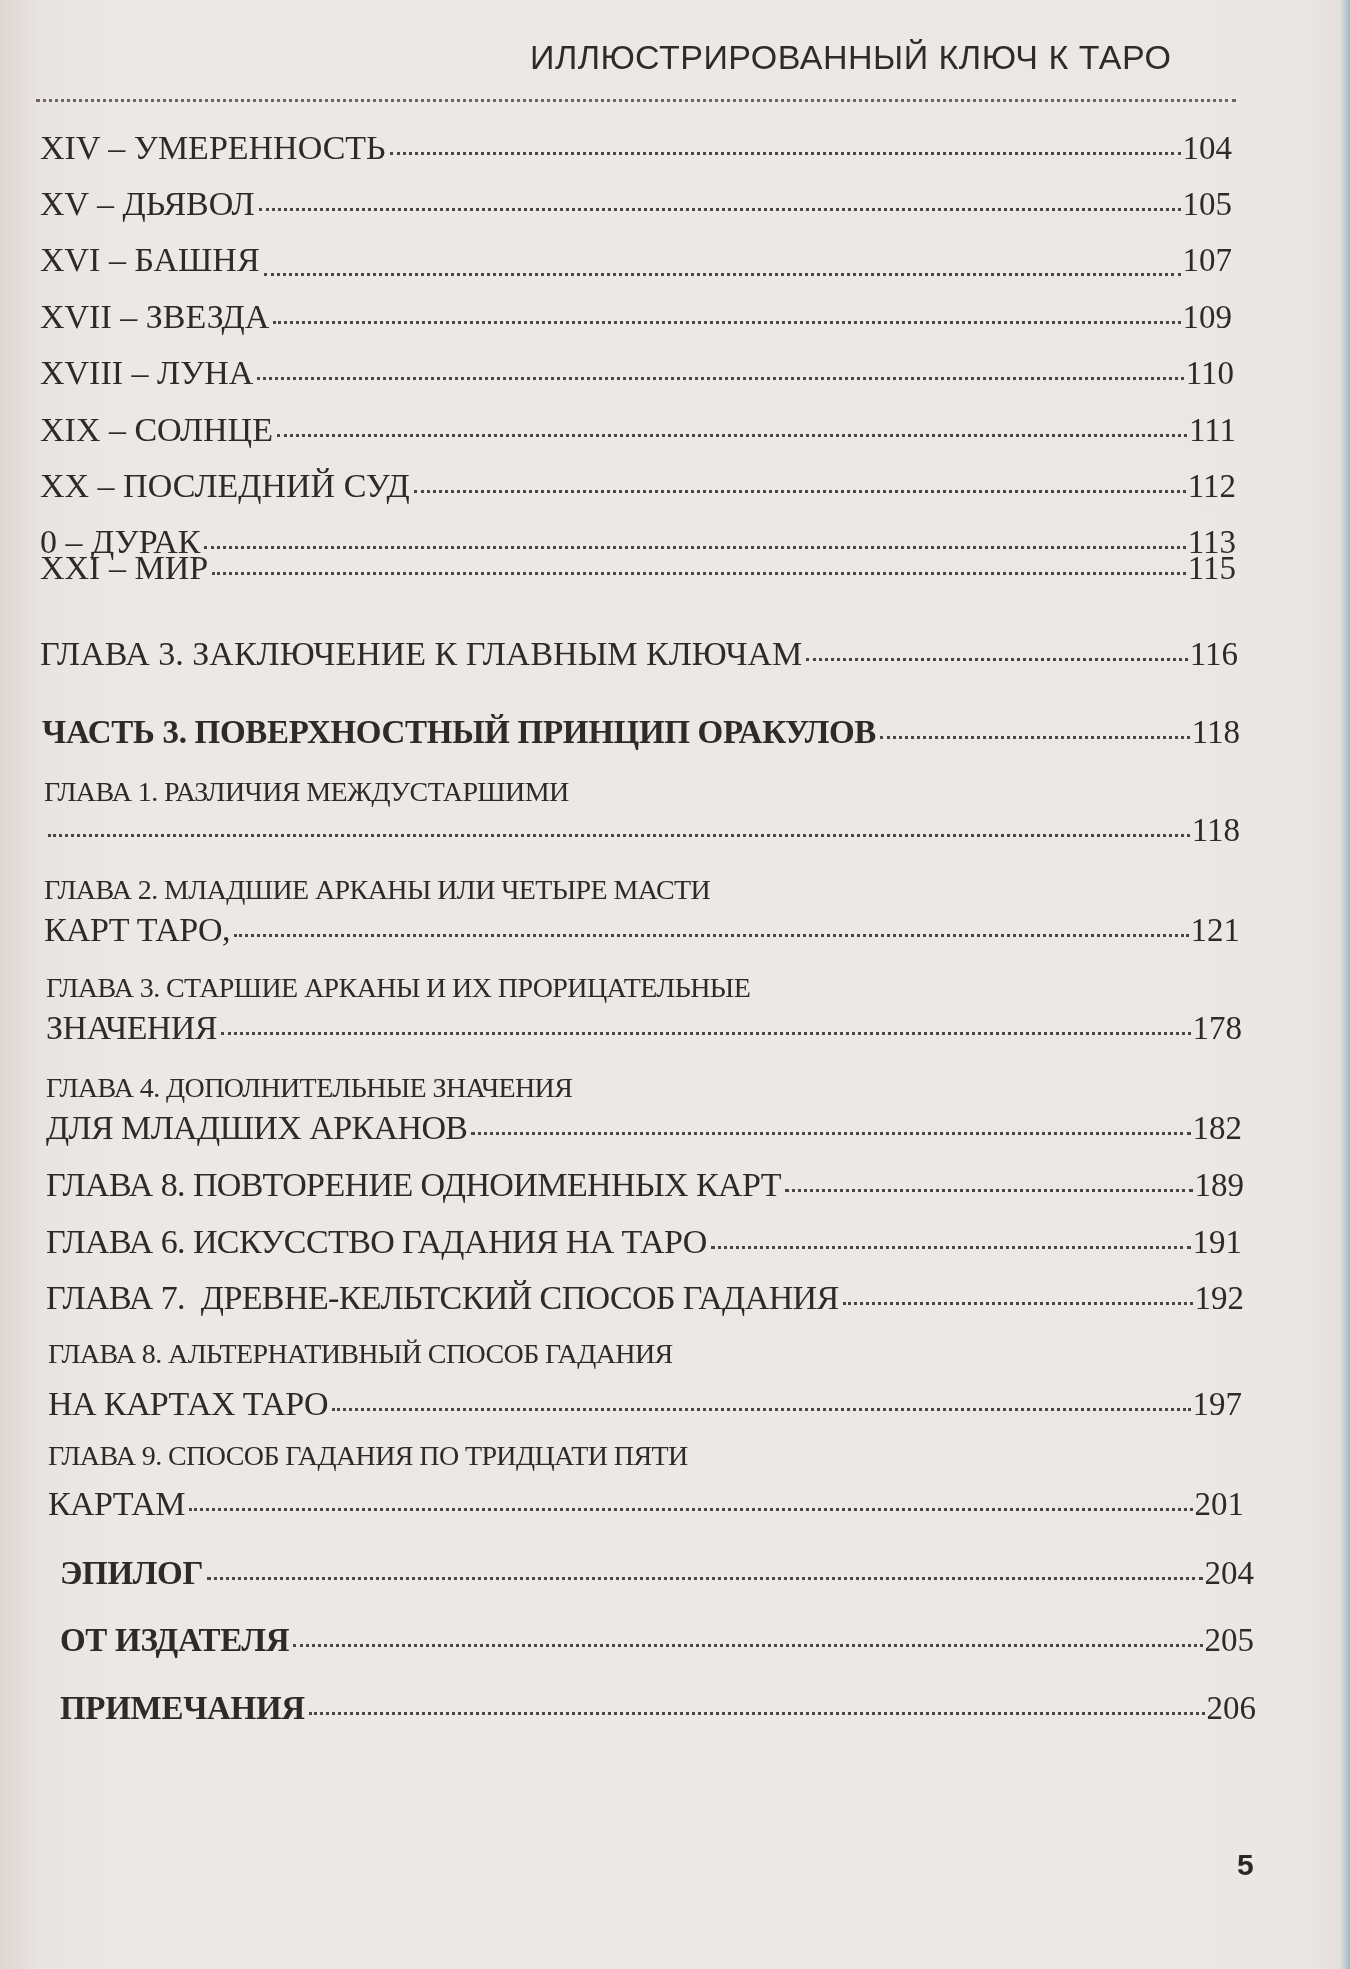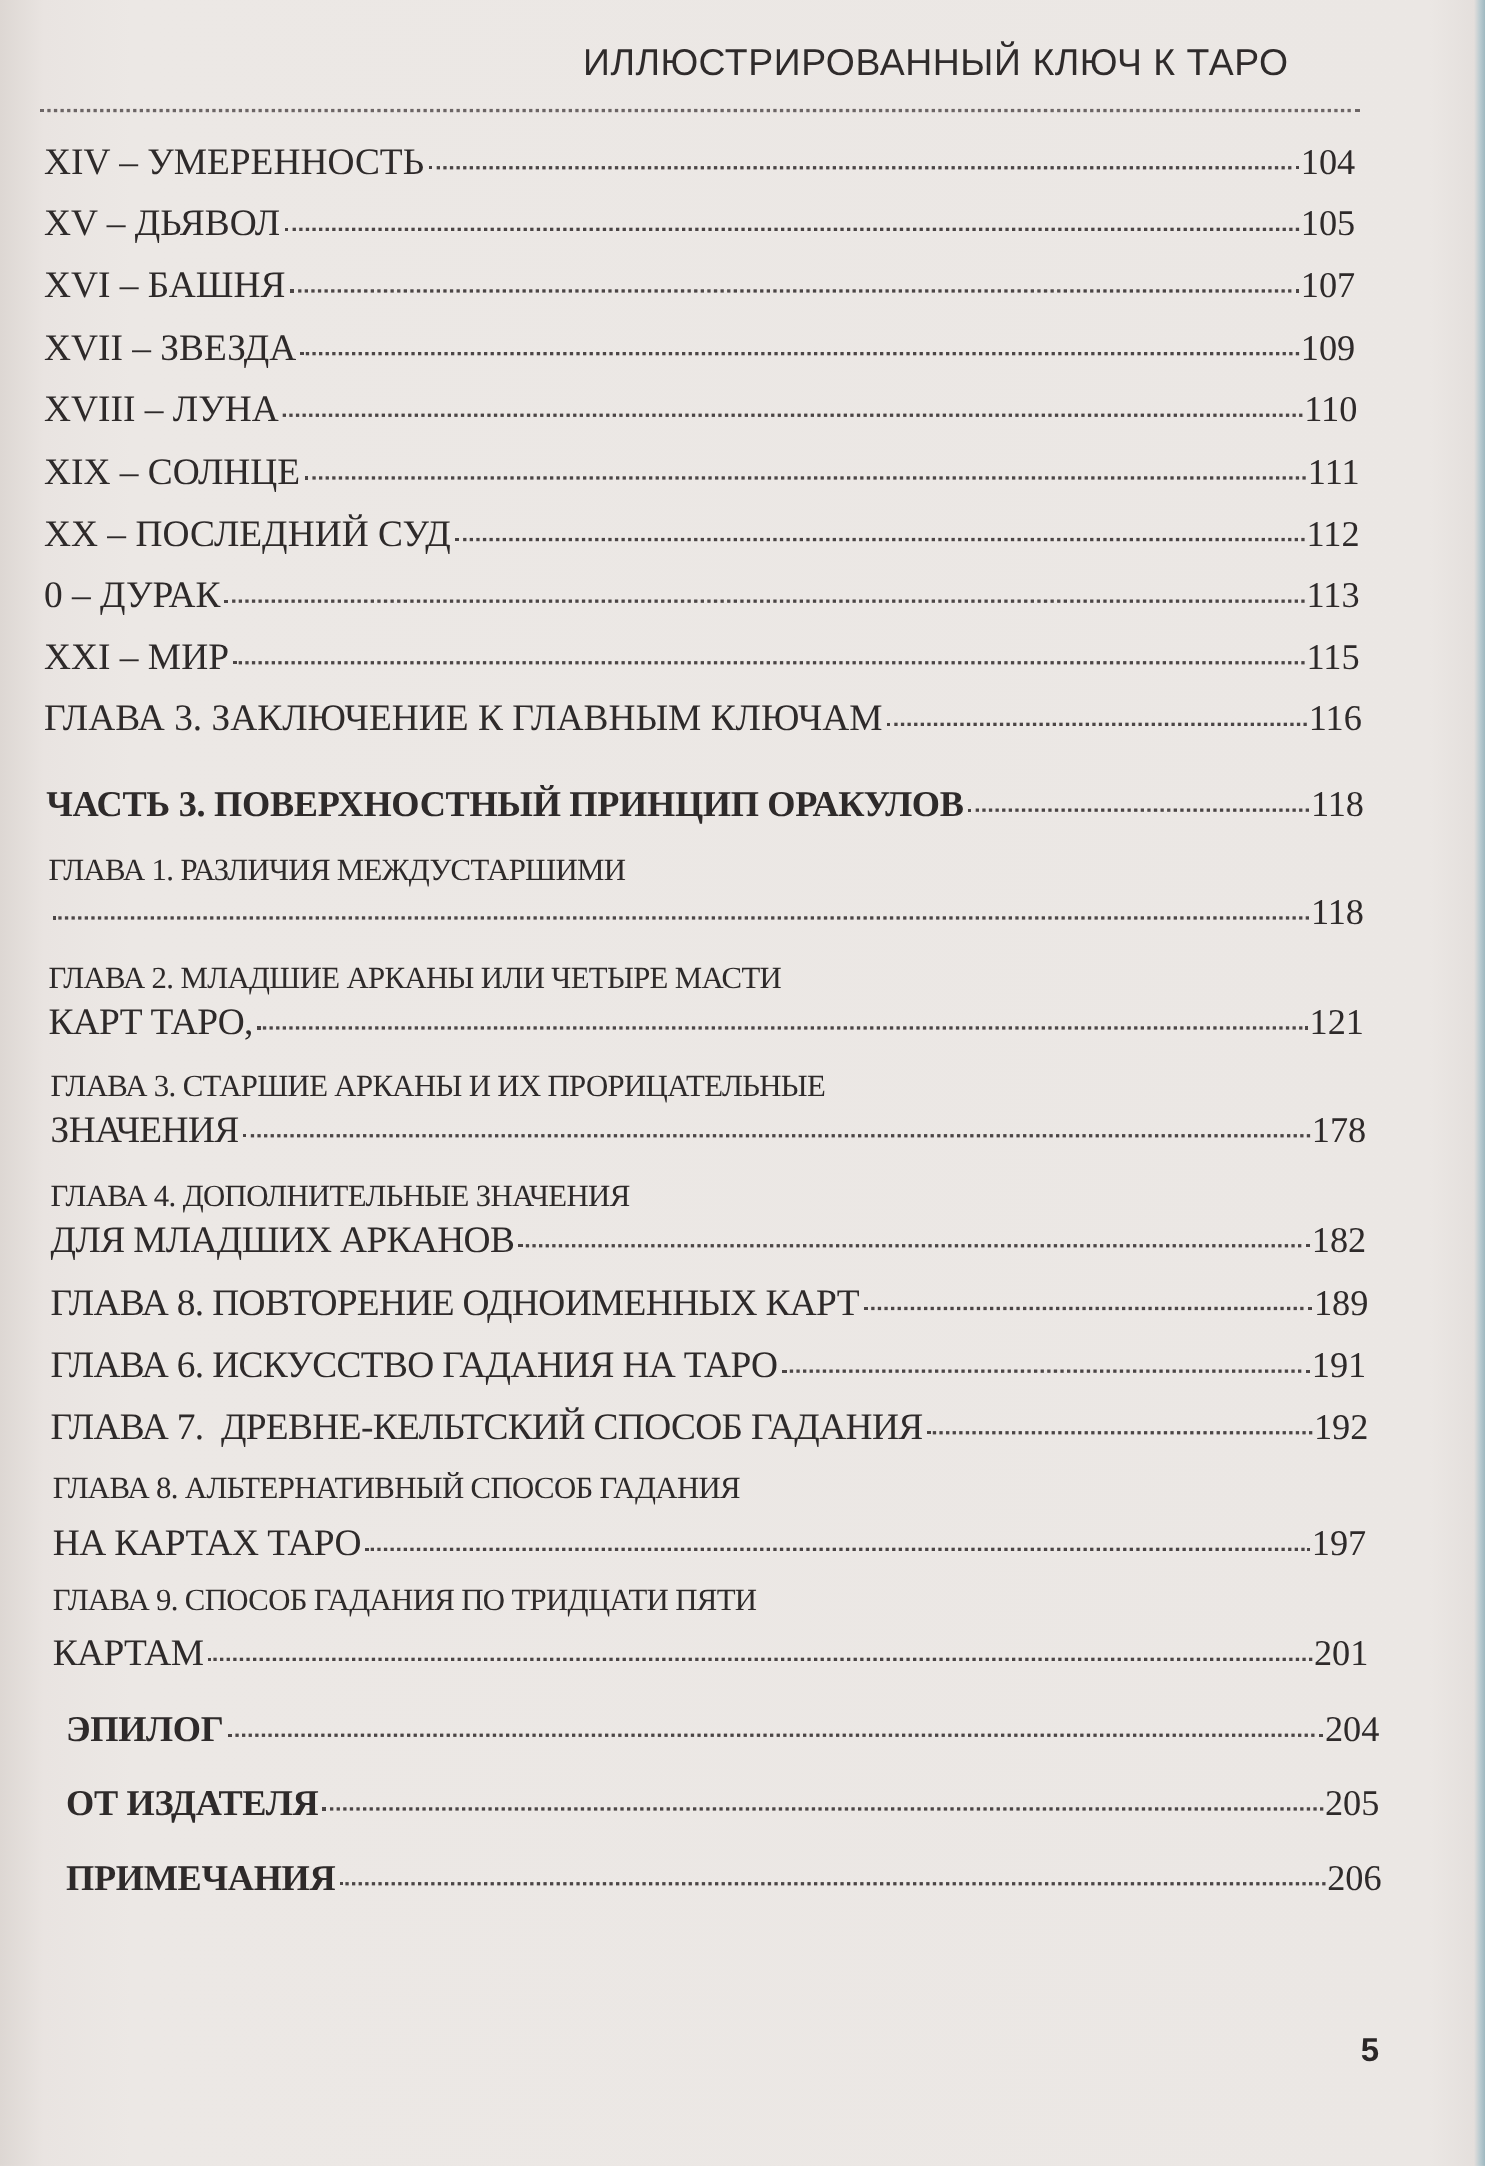--- a/index.html
+++ b/index.html
@@ -107,21 +107,21 @@
     <div class="entry" style="left:40px; top:128px; width:1192px;">
       <span class="title">XIV – УМЕРЕННОСТЬ</span>
       <span class="leader"></span>
       <span class="page-num">104</span>
     </div>
     <div class="entry" style="left:40px; top:184px; width:1192px;">
       <span class="title">XV – ДЬЯВОЛ</span>
       <span class="leader"></span>
       <span class="page-num">105</span>
     </div>
-    <div class="entry" style="left:40px; top:240px; width:1192px;">
+    <div class="entry" style="left:40px; top:240px; width:1192px;align-items:flex-end;">
       <span class="title">XVI – БАШНЯ</span>
       <span class="leader"></span>
       <span class="page-num">107</span>
     </div>
     <div class="entry" style="left:40px; top:297px; width:1192px;">
       <span class="title">XVII – ЗВЕЗДА</span>
       <span class="leader"></span>
       <span class="page-num">109</span>
     </div>
     <div class="entry" style="left:40px; top:353px; width:1194px;">
@@ -137,21 +137,21 @@
     <div class="entry" style="left:40px; top:466px; width:1196px;">
       <span class="title">XX – ПОСЛЕДНИЙ СУД</span>
       <span class="leader"></span>
       <span class="page-num">112</span>
     </div>
     <div class="entry" style="left:40px; top:522px; width:1196px;">
       <span class="title">0 – ДУРАК</span>
       <span class="leader"></span>
       <span class="page-num">113</span>
     </div>
-    <div class="entry" style="left:40px; top:578px; width:1196px;">
+    <div class="entry" style="left:40px; top:548px; width:1196px;">
       <span class="title">XXI – МИР</span>
       <span class="leader"></span>
       <span class="page-num">115</span>
     </div>
     <div class="entry" style="left:40px; top:634px; width:1198px;">
       <span class="title">ГЛАВА 3. ЗАКЛЮЧЕНИЕ К ГЛАВНЫМ КЛЮЧАМ</span>
       <span class="leader"></span>
       <span class="page-num">116</span>
     </div>
 

